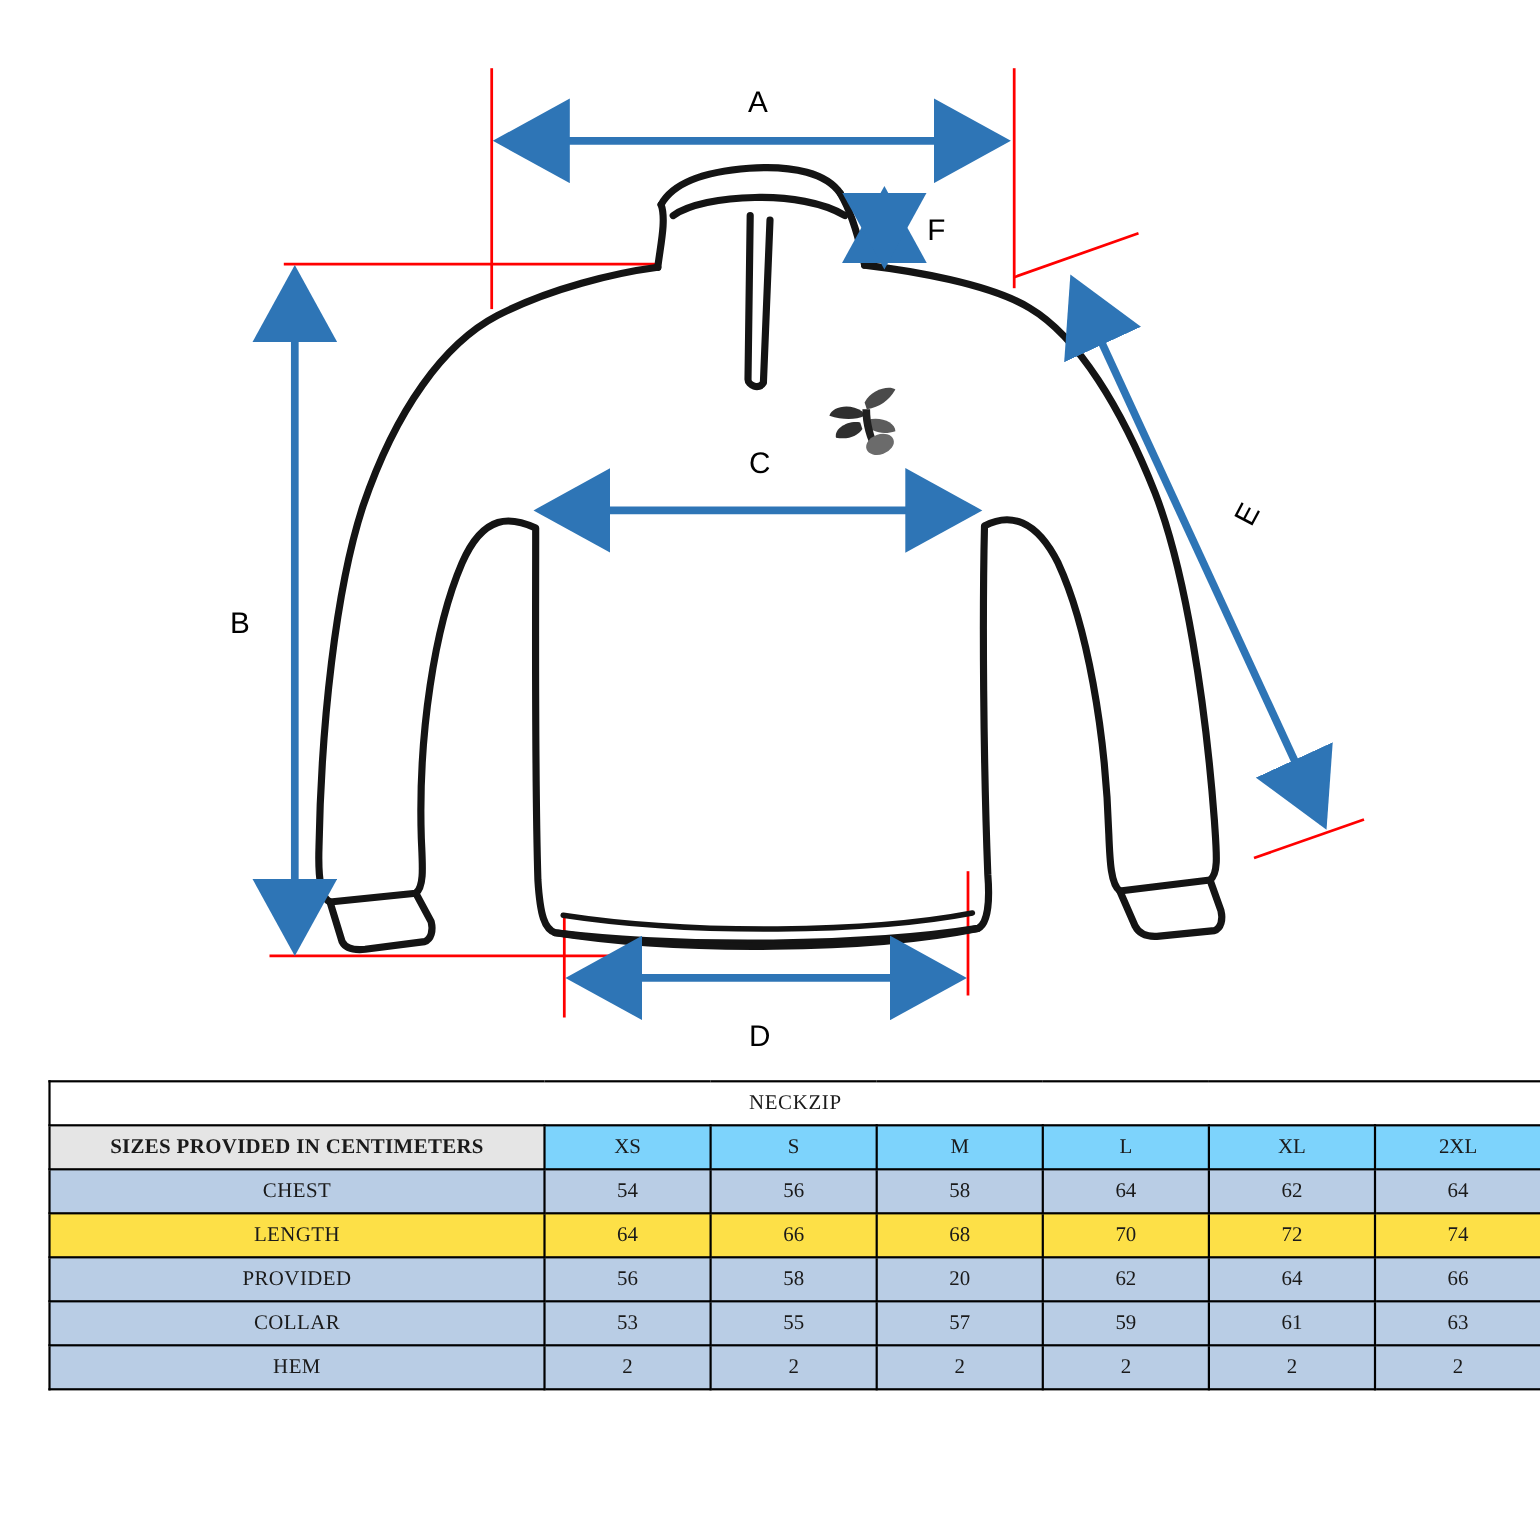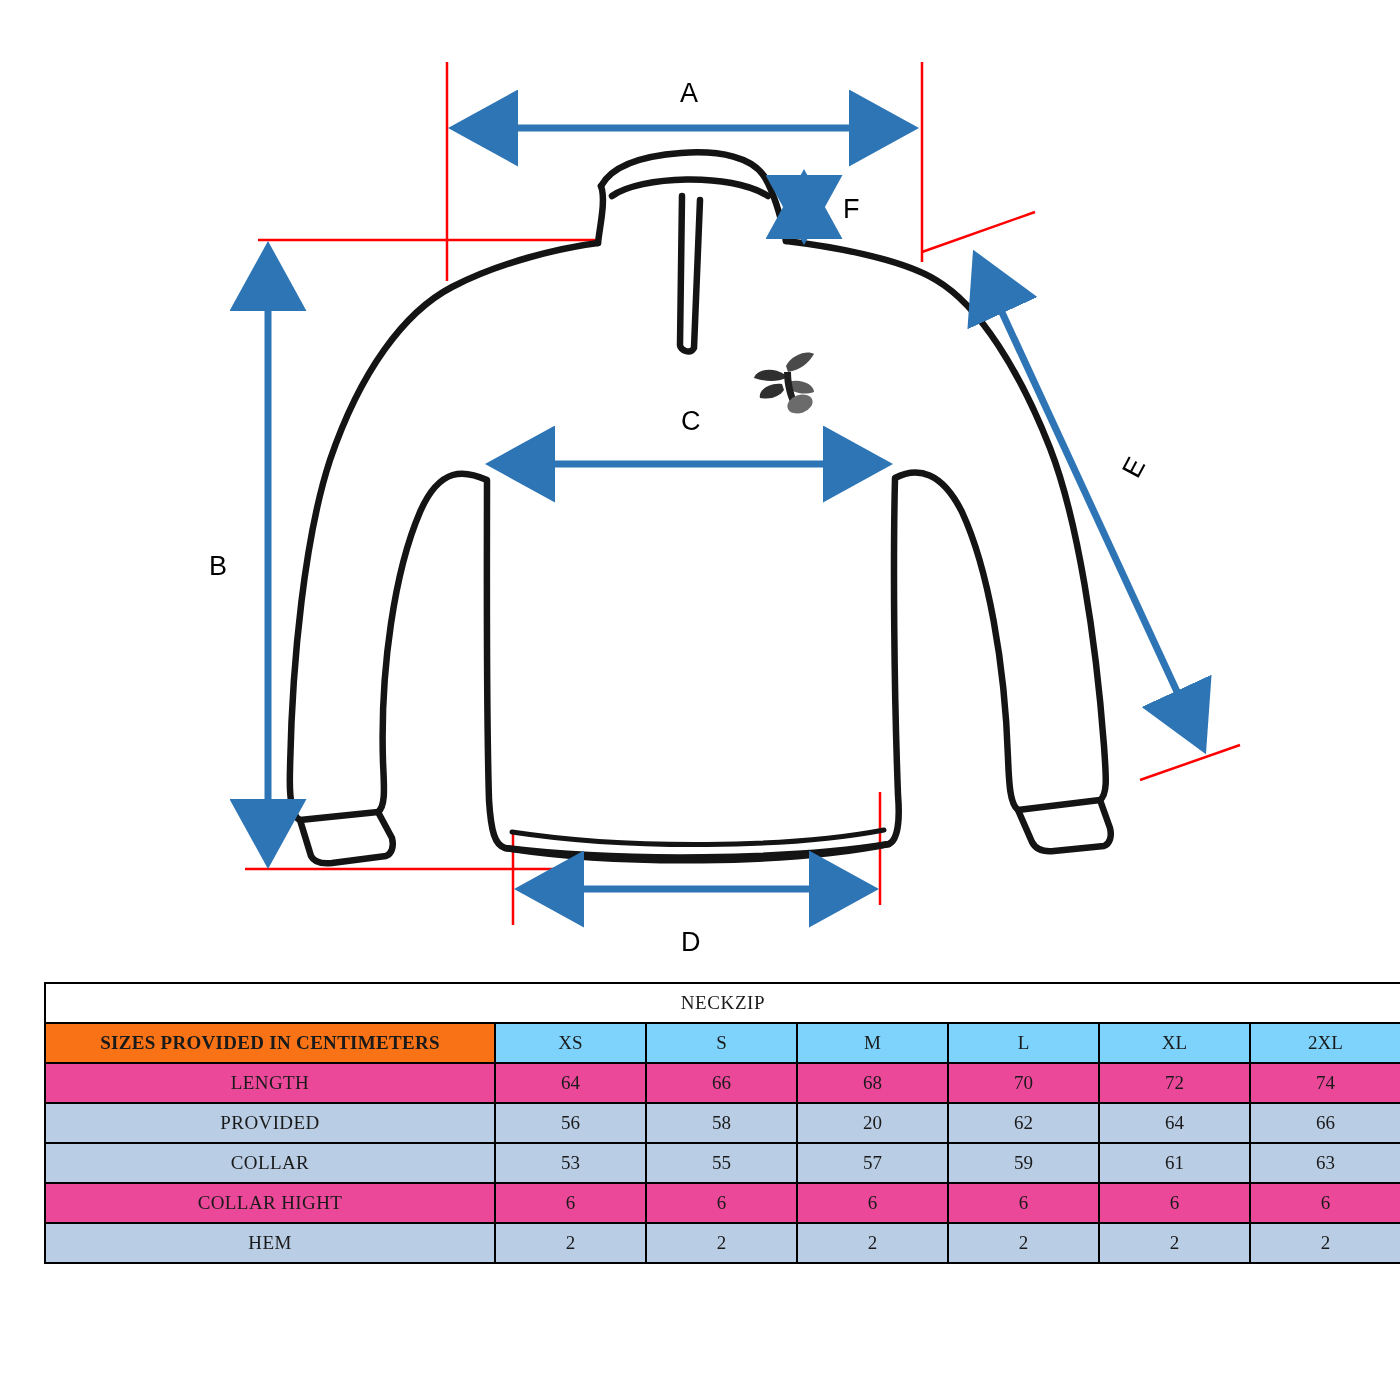--- a/index.html
+++ b/index.html
@@ -68,36 +68,36 @@
     height: 38px;
     vertical-align: middle;
   }
   td.title-cell {
     font-size: 20px;
     height: 40px;
     letter-spacing: 0.6px;
     background: #ffffff;
   }
   td.label-head {
-    background: #f97316;
+    background: #e5e5e5;
     font-weight: bold;
     font-size: 19px;
     letter-spacing: 0.3px;
     color: #1a1a1a;
   }
   td.size-head {
     background: #7dd3fc;
     font-size: 19px;
     color: #1a1a1a;
   }
   tr.striped td {
     background: #b9cde5;
   }
   tr.plain td {
-    background: #ec4899;
+    background: #fde047;
   }
   td.row-label {
     letter-spacing: 0.4px;
   }
   .col-label { width: 450px; }
   .col-size  { width: 151px; }
 </style>
 </head>
 <body>
 
@@ -219,20 +219,29 @@
         <tr>
           <td class="label-head">SIZES PROVIDED IN CENTIMETERS</td>
           <td class="size-head">XS</td>
           <td class="size-head">S</td>
           <td class="size-head">M</td>
           <td class="size-head">L</td>
           <td class="size-head">XL</td>
           <td class="size-head">2XL</td>
         </tr>
 
+        <tr class="striped">
+          <td class="row-label">CHEST</td>
+          <td>54</td>
+          <td>56</td>
+          <td>58</td>
+          <td>64</td>
+          <td>62</td>
+          <td>64</td>
+        </tr>
 
         <tr class="plain">
           <td class="row-label">LENGTH</td>
           <td>64</td>
           <td>66</td>
           <td>68</td>
           <td>70</td>
           <td>72</td>
           <td>74</td>
         </tr>
@@ -251,29 +260,20 @@
         <tr class="striped">
           <td class="row-label">COLLAR</td>
           <td>53</td>
           <td>55</td>
           <td>57</td>
           <td>59</td>
           <td>61</td>
           <td>63</td>
         </tr>
 
-        <tr class="plain">
-          <td class="row-label">COLLAR HIGHT</td>
-          <td>6</td>
-          <td>6</td>
-          <td>6</td>
-          <td>6</td>
-          <td>6</td>
-          <td>6</td>
-        </tr>
 
         <tr class="striped">
           <td class="row-label">HEM</td>
           <td>2</td>
           <td>2</td>
           <td>2</td>
           <td>2</td>
           <td>2</td>
           <td>2</td>
         </tr>

